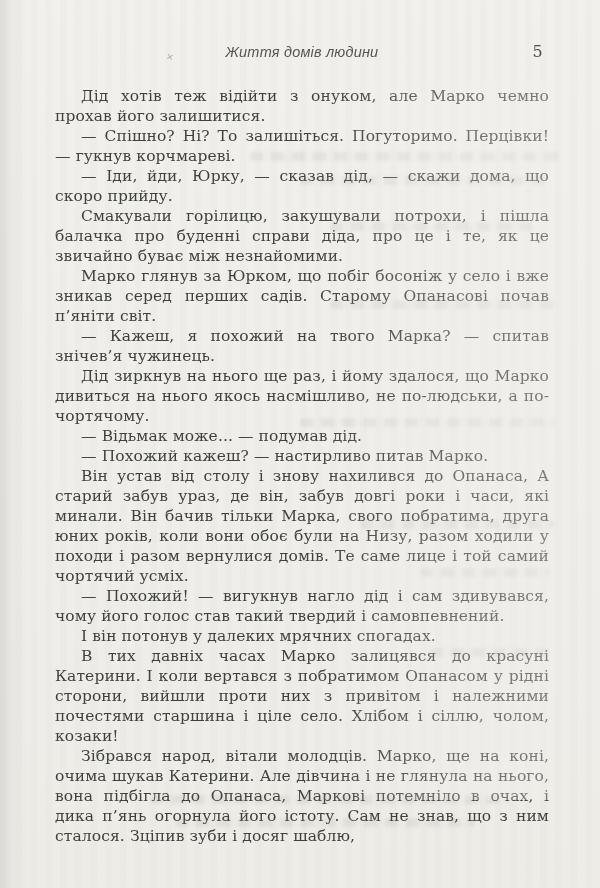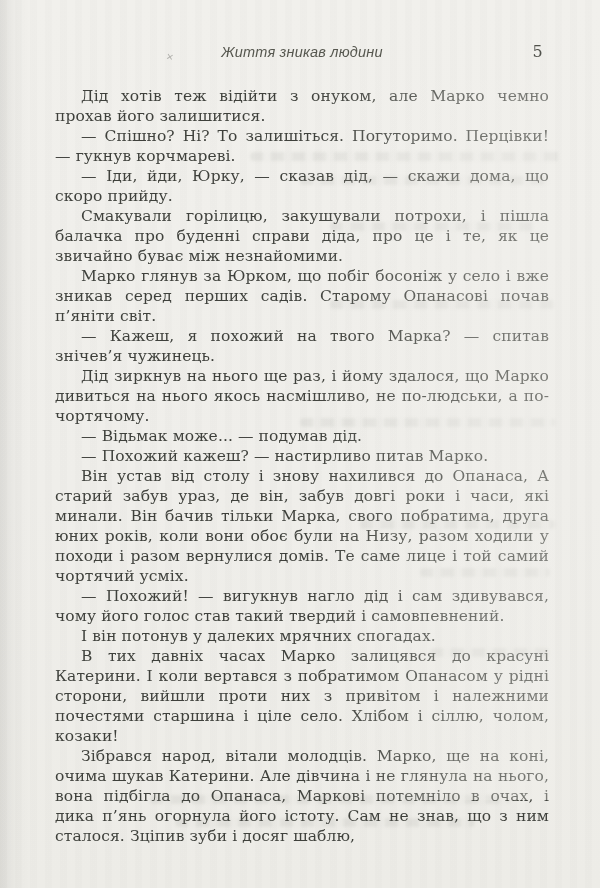--- a/index.html
+++ b/index.html
@@ -78,21 +78,21 @@
 </style>
 </head>
 <body>
 
 <div class="page">
   <div class="texture"></div>
 
   <div class="speck">✕</div>
 
   <div class="header">
-    <span class="running-title">Життя зникав людини</span>
+    <span class="running-title">Життя домів людини</span>
     <span class="page-num">5</span>
   </div>
 
   <div class="text-block">
     <p>Дід хотів теж відійти з онуком, але Марко чемно прохав його залишитися.</p>
     <p>— Спішно? Ні? То залишіться. Погуторимо. Перцівки! — гукнув корчмареві.</p>
     <p>— Іди, йди, Юрку, — сказав дід, — скажи дома, що скоро прийду.</p>
     <p>Смакували горілицю, закушували потрохи, і пішла балачка про буденні справи діда, про це і те, як це звичайно буває між незнайомими.</p>
     <p>Марко глянув за Юрком, що побіг босоніж у село і вже зникав серед перших садів. Старому Опанасові почав п’яніти світ.</p>
     <p>— Кажеш, я похожий на твого Марка? — спитав знічев’я чужинець.</p>

